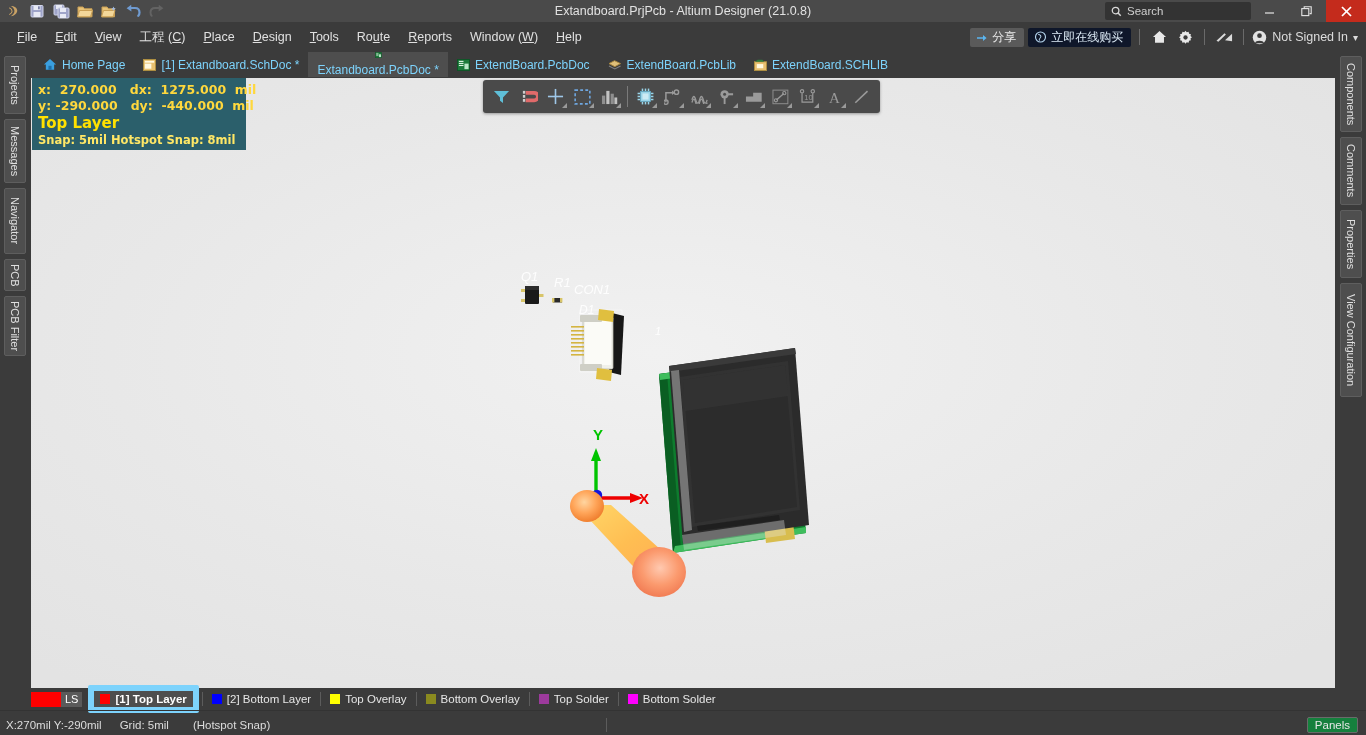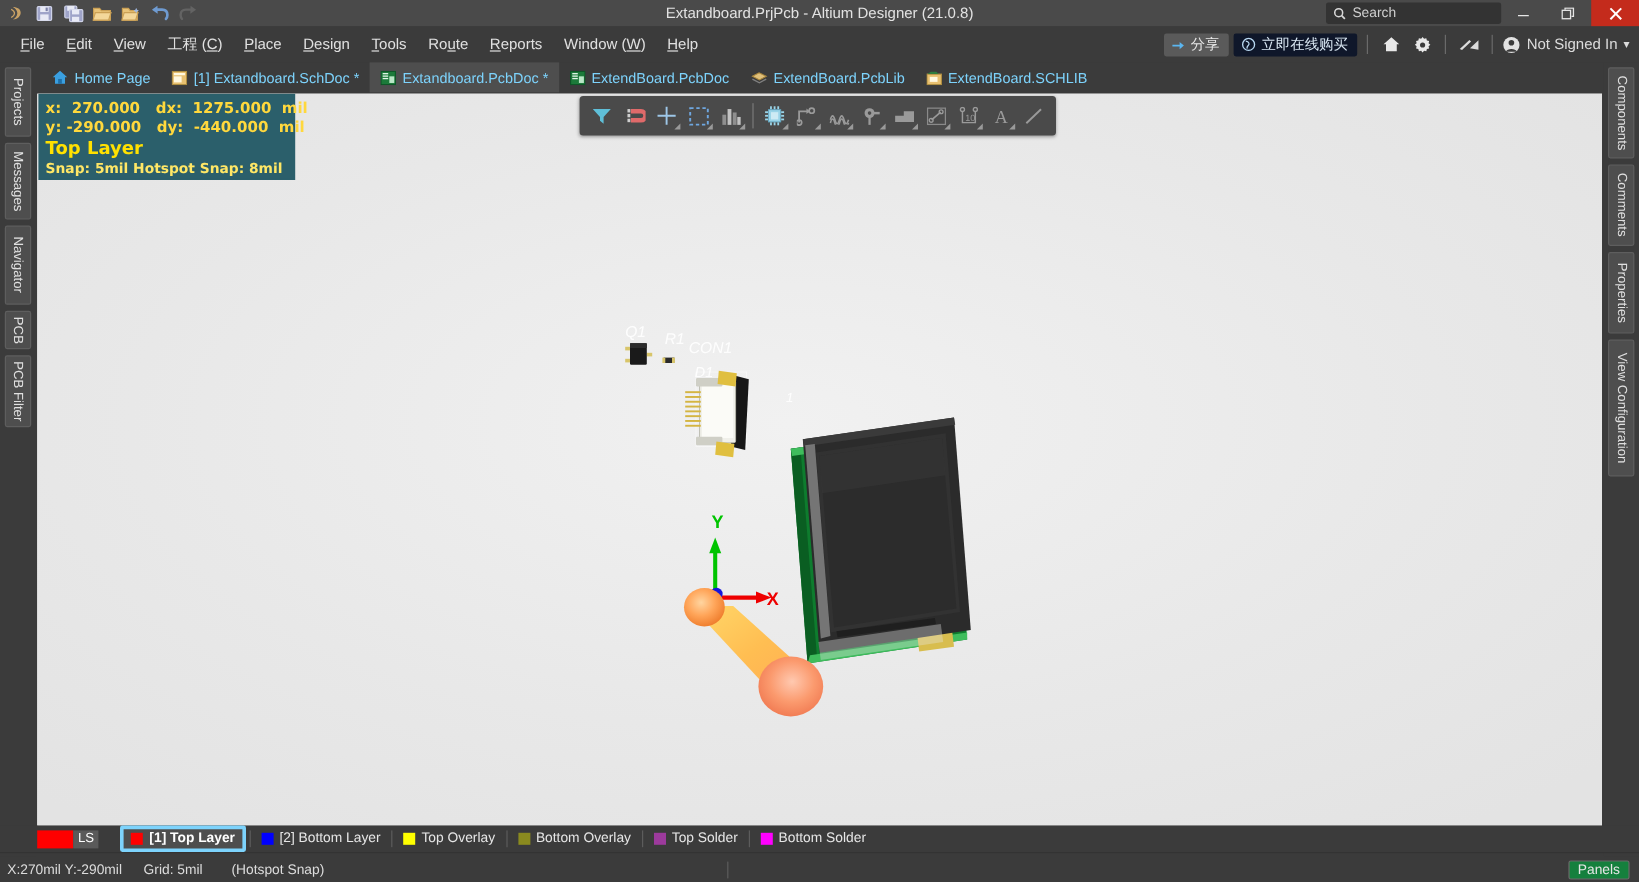--- a/index.html
+++ b/index.html
@@ -61,21 +61,21 @@
 
   
   .tabbar{
     position:absolute;left:0;top:52px;width:1366px;height:25px;
     background:#3b3b3b;display:flex;align-items:flex-end;
   }
   .dtab{
     height:25px;display:flex;align-items:center;gap:5px;
     padding:0 9px;font-size:12px;color:#7dd3fc;cursor:pointer;white-space:nowrap;
   }
-  .dtab.active{background:#4e4e4e;}
+  .dtab.active{background:#4e4e4e;flex-direction:column;}
 
   
   .lstrip{
     position:absolute;left:0;top:52px;width:30px;height:658px;background:#3b3b3b;
     padding-top:4px;
   }
   .vtab{
     width:20px;margin:0 auto 5px auto;
     background:#4e4e4e;border:1px solid #5e5e5e;border-radius:2px;
     color:#e0e0e0;font-size:11px;
@@ -130,28 +130,28 @@
     border-left:5px solid transparent;border-bottom:5px solid #9a9a9a;
   }
   .fsep{width:1px;height:21px;background:#7a7a7a;margin:0 4px;}
 
   
   .layerbar{
     position:absolute;left:0;top:688px;width:1366px;height:22px;
     background:#3b3b3b;display:flex;align-items:center;padding-left:31px;
   }
   .ls-swatch{
-    display:flex;align-items:center;height:15px;margin-right:18px;cursor:pointer;
+    display:flex;align-items:center;height:15px;margin-right:6px;cursor:pointer;
   }
   .ls-swatch .red{width:30px;height:15px;background:#ff0000;}
   .ls-swatch .lbl{background:#5a5a5a;color:#fff;font-size:11px;padding:0 4px;height:15px;line-height:15px;}
   .layer-chip{
     display:flex;align-items:center;gap:5px;height:18px;padding:0 6px;cursor:pointer;font-size:11.5px;color:#e6e6e6;
   }
-  .layer-chip.active{background:#4e4e4e;border:3px solid #7dd3fc;border-radius:2px;height:16px;color:#ffffff;font-weight:bold;}
+  .layer-chip.active{background:#4e4e4e;border:6px solid #7dd3fc;border-radius:2px;height:16px;color:#ffffff;font-weight:bold;}
   .lsq{width:10px;height:10px;display:inline-block;}
   .lsep{width:1px;height:14px;background:#5c5c5c;margin:0 3px;}
 
   
   .statusbar{
     position:absolute;left:0;top:715px;width:1366px;height:20px;
     background:#3b3b3b;display:flex;align-items:center;
     font-size:11.5px;color:#dcdcdc;
   }
   .sb-item{padding:0 6px;white-space:pre;}

